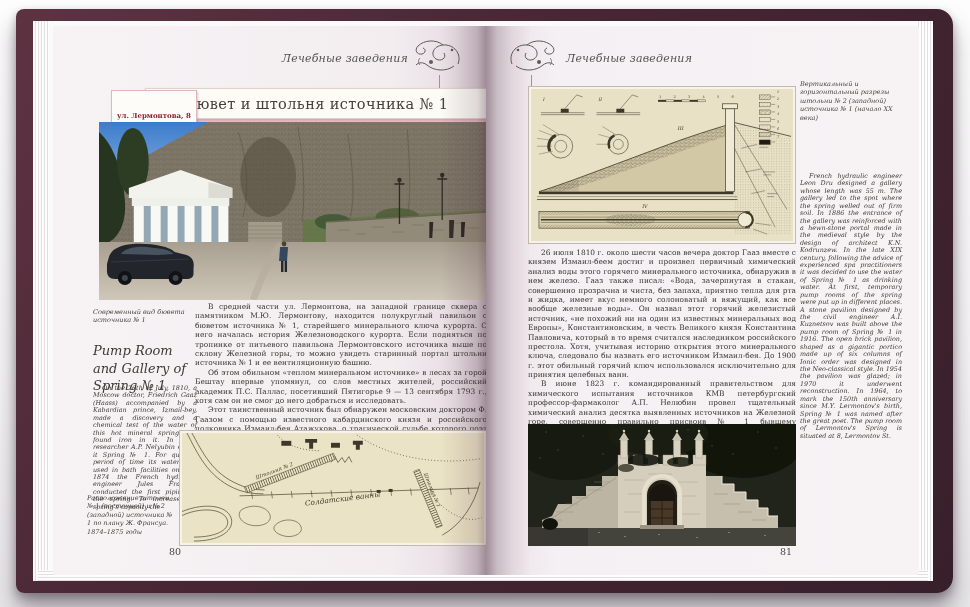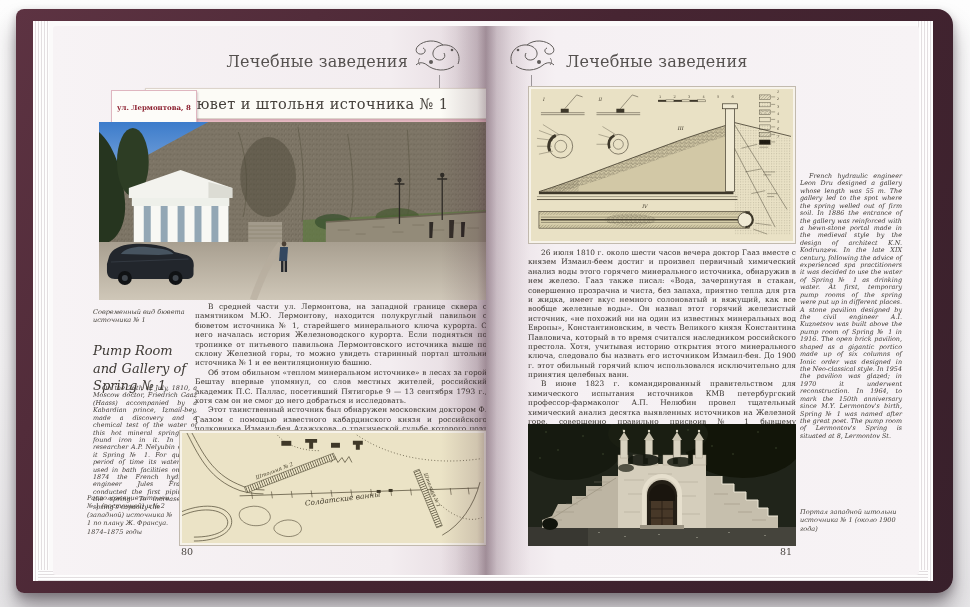--- a/index.html
+++ b/index.html
@@ -27,33 +27,33 @@
   .edge-bottom { left: 5px; right: 5px; bottom: 0; height: 11px;
     background: repeating-linear-gradient(0deg, #c8c0c4 0px, #fdfcfc 1px, #ffffff 3px); }
   .spread { position: absolute; left: 20px; top: 5px; right: 14px; bottom: 6px; display: flex; }
   .page { position: relative; flex: 1; overflow: hidden; }
   .page-left  { background: linear-gradient(90deg, #f7f3f5 0%, #f3edf0 78%, #e8dee3 93%, #cfc1c9 100%); border-radius: 3px 0 0 3px; }
   .page-right { background: linear-gradient(90deg, #cfc2ca 0%, #ece3e8 6%, #f5f0f3 16%, #f7f3f5 100%); border-radius: 0 3px 3px 0; }
   .gutter-shadow { position: absolute; left: 50%; top: 0; bottom: 0; width: 90px;
     transform: translateX(-50%); pointer-events: none;
     background: linear-gradient(90deg, rgba(70,40,55,0) 0%, rgba(70,40,55,.16) 40%, rgba(70,40,55,.34) 50%, rgba(70,40,55,.12) 62%, rgba(70,40,55,0) 100%); }
 
-  .hdr-text { position: absolute; font-size: 16px; color: #55514f; letter-spacing: .2px; white-space: nowrap; }
+  .hdr-text { position: absolute; font-style: italic; font-size: 11px; color: #55514f; letter-spacing: .2px; white-space: nowrap; }
   .ornament { position: absolute; width: 52px; height: 36px; }
   .ornament svg { width: 100%; height: 100%; display: block; }
   .hdr-rule { position: absolute; width: 1px; height: 13px; background: #9b9598; }
 
   .banner { position: absolute; left: 58px; top: 61px; width: 382px; height: 42px; }
   .banner-shadow { position: absolute; left: 40px; top: 7px; width: 344px; height: 30px; background: #e9bac4; }
   .banner-box { position: absolute; left: 34px; top: 1px; width: 344px; height: 31px;
     background: #fcfbf6; border: 1px solid #dcd4cb; display: flex; align-items: center; justify-content: center;
     box-shadow: 0 1px 2px rgba(120,90,100,.25); }
   .banner-title { font-size: 14.5px; color: #45403b; letter-spacing: .4px; white-space: nowrap; }
   .addr-label { position: absolute; left: 0; top: 3px; background: #fdfcf9; border: 1px solid #dfb6c0;
-    color: #8d2232; font-weight: bold; font-size: 7px; padding: 12px 5px;
+    color: #8d2232; font-weight: bold; font-size: 7px; padding: 20px 5px;
     box-shadow: 1px 2px 2px rgba(120,90,100,.30); white-space: nowrap; }
 
   .photo { position: absolute; }
   .photo svg, .figure svg { display: block; width: 100%; height: 100%; }
   .figure { position: absolute; background: #f7f3ea; border: 1px solid #c2baae; padding: 2px; }
 
   .cap { position: absolute; font-style: italic; font-size: 6.5px; line-height: 1.3; color: #45413a; }
   .align-r { }
   .en { position: absolute; font-style: italic; font-size: 6.4px; line-height: 1.16; color: #3d3934; text-align: justify; margin-top: 17px; }
   .en p { text-indent: 9px; }
@@ -228,21 +228,21 @@
               <path d="M172,8 h10 v4 h-3 v5 h-4 v-5 h-3 Z"></path>
               <rect x="196" y="58" width="4" height="3"></rect>
                 <rect x="208" y="57" width="4" height="3"></rect>
             </g>
             <text x="124" y="74" transform="rotate(-7 124 74)" font-size="7.5" font-style="italic" fill="#3f3828">Солдатские ванны</text>
           </svg>
         </div>
 
         <div class="cap align-r" style="left:34px; top:468px; width:88px;">Расположение штолен № 1 (восточной) и № 2 (западной) источника № 1 по плану Ж. Франсуа. 1874–1875 годы</div>
 
-        <div class="pageno" style="left:128px; top:520px;">80</div>
+        <div class="pageno" style="left:116px; top:520px;">80</div>
       </section>
 
       <section class="page page-right">
 
         <div class="ornament" style="top:12px; left:20px;">
           <svg viewBox="0 0 52 36">
             <g fill="none" stroke="#5f5b59" stroke-width="1">
               <path d="M6,26 C2,16 10,6 21,7 C31,8 34,17 28,21 C23,24 17,20 20,15"></path>
               <path d="M21,7 C28,1 40,2 46,8 C50,12 47,17 42,16 C38,15 38,11 41,10"></path>
               <path d="M10,28 C18,34 30,33 37,27"></path>
@@ -429,24 +429,24 @@
             <path d="M119,104 L119,71 A15,15 0 0 1 149,71 L149,104 Z" fill="#241f16"></path>
             <path d="M116,104 L116,70 A18,18 0 0 1 152,70 L152,104" fill="none" stroke="#e6dfcd" stroke-width="4"></path>
             <path d="M121,73 A13,13 0 0 1 147,73 L147,77 L121,77 Z" fill="#1a150e"></path>
             <rect x="123" y="77" width="22" height="27" fill="#473828"></rect>
             <path d="M134,77 v27 M123,85 h22 M123,94 h22" stroke="#2c2117" stroke-width="1"></path>
             <rect x="112" y="101" width="44" height="4" fill="#9b9483"></rect>
             <ellipse cx="22" cy="100" rx="8" ry="6" fill="#11140c"></ellipse>
           </svg>
         </div>
 
+        <div class="cap" style="left:314px; top:54px; width:106px;">Вертикальный и горизонтальный разрезы штольни № 2 (западной) источника № 1 (начало XX века)</div>
         <div class="en" style="left:314px; top:130px; width:102px;">
           <p>French hydraulic engineer Leon Dru designed a gallery whose length was 55 m. The gallery led to the spot where the spring welled out of firm soil. In 1886 the entrance of the gallery was reinforced with a hewn-stone portal made in the medieval style by the design of architect K.N. Kodrunzew. In the late XIX century, following the advice of experienced spa practitioners it was decided to use the water of Spring № 1 as drinking water. At first, temporary pump rooms of the spring were put up in different places. A stone pavilion designed by the civil engineer A.I. Kuznetsov was built above the pump room of Spring № 1 in 1916. The open brick pavilion, shaped as a gigantic portico made up of six columns of Ionic order was designed in the Neo-classical style. In 1954 the pavilion was glazed; in 1970 it underwent reconstruction. In 1964, to mark the 150th anniversary since M.Y. Lermontov's birth, Spring № 1 was named after the great poet. The pump room of Lermontov's Spring is situated at 8, Lermontov St.</p>
         </div>
-        <div class="cap" style="left:314px; top:482px; width:106px;">Портал западной штольни источника № 1 (около 1900 года)</div>
 
         <div class="pageno" style="left:282px; top:520px;margin-left:12px;">81</div>
       </section>
 
       <div class="gutter-shadow"></div>
     </div>
   </div>
 </div>
 
 </body></html>

